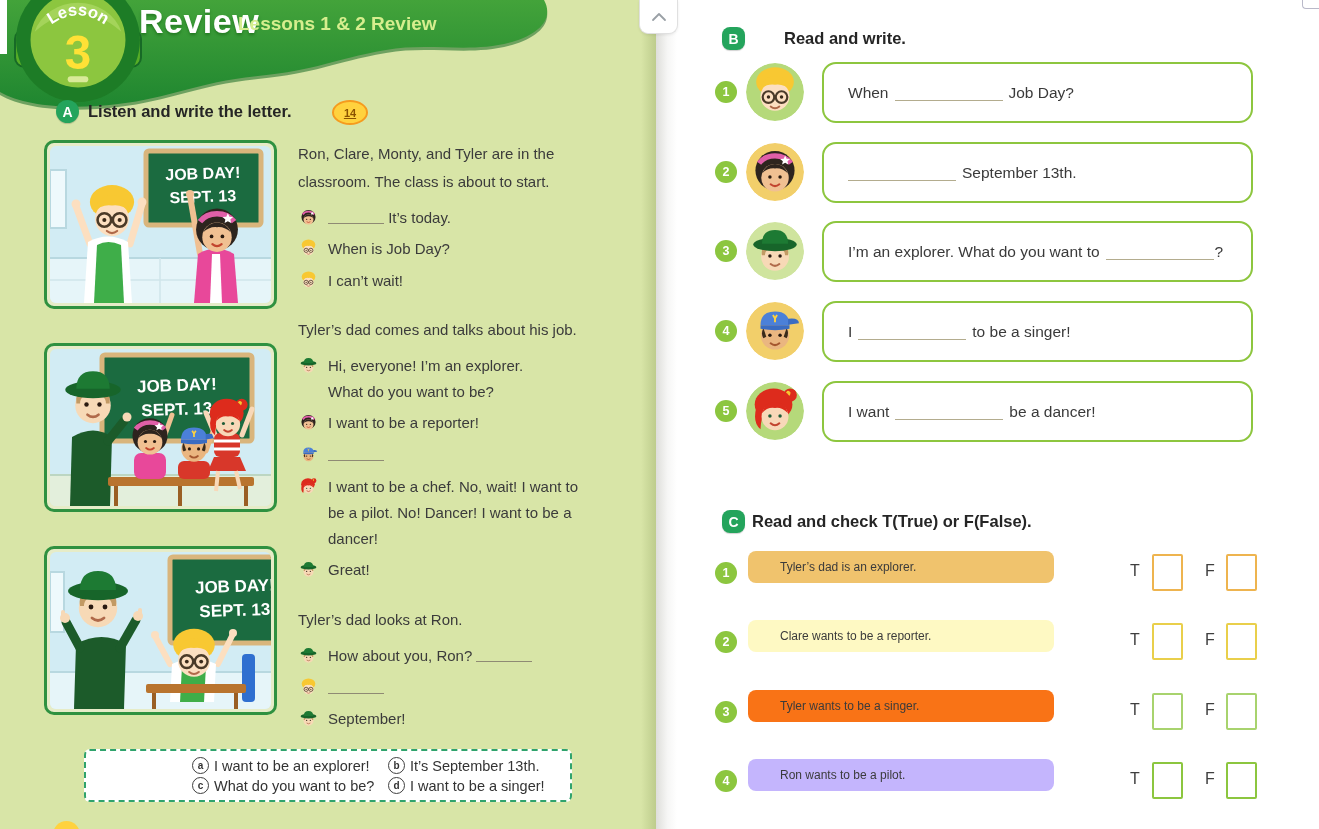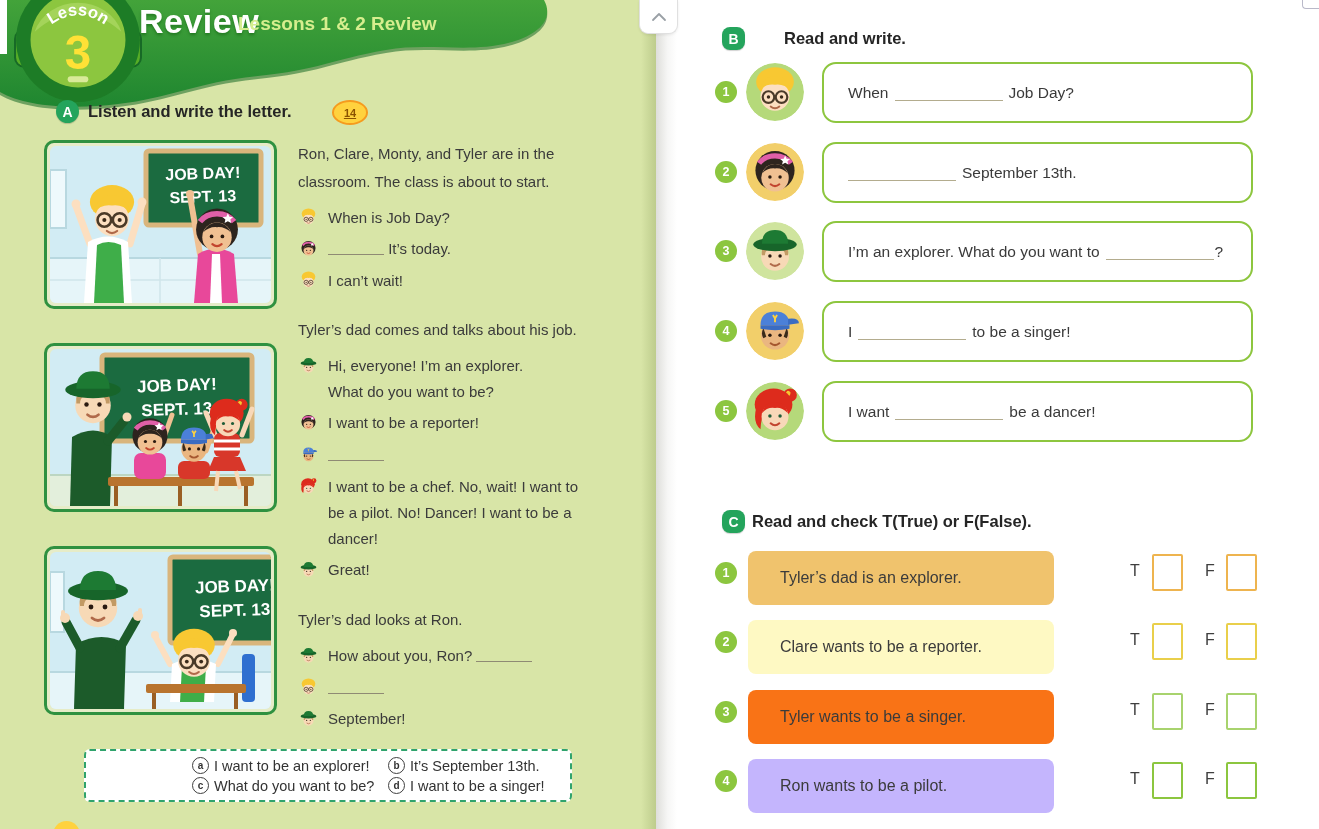--- a/index.html
+++ b/index.html
@@ -66,23 +66,23 @@
   .num-circle{width:22px;height:22px;border-radius:50%;background:#8cc63f;color:#fff;
     font-size:12.5px;font-weight:800;display:flex;align-items:center;justify-content:center;}
   .b-avatar{position:absolute;left:46px;top:1px;width:58px;height:58px;border-radius:50%;overflow:hidden;display:block;}
   .bbox{position:absolute;left:122px;top:0;width:431px;height:61px;background:#fff;
     border:2.5px solid #8dc63f;border-radius:14px;box-sizing:border-box;
     display:flex;align-items:center;padding:0 24px;font-size:15.5px;color:#3a3a3a;cursor:text;}
   .bblank{display:inline-block;width:108px;border-bottom:1.5px solid #b3ac8e;height:15px;margin:0 6px;flex:0 0 auto;}
 
   .c-row{left:700px;width:570px;height:44px;}
   .c-num{position:absolute;left:15px;top:11px;}
-  .cbox{position:absolute;left:48px;top:0;width:306px;height:54px;border-radius:8px;
+  .cbox{position:absolute;left:48px;top:0;width:306px;height:32px;border-radius:8px;
     display:flex;align-items:center;padding:0 0 0 32px;box-sizing:border-box;
-    font-size:16px;color:#3b3b3b;}
+    font-size:12px;color:#3b3b3b;}
   .tf-label{position:absolute;top:11px;font-size:16px;color:#3f3f3f;}
   .tf-box{position:absolute;top:3px;width:31px;height:37px;background:#fff;border:2px solid #f0b44c;
     border-radius:2px;cursor:pointer;box-sizing:border-box;}
 
   svg text{font-family:"Liberation Sans", sans-serif;}
 </style>
 </head>
 <body>
 
 <svg width="0" height="0" style="position:absolute" aria-hidden="true">
@@ -296,29 +296,29 @@
         <line x1="186" y1="141" x2="186" y2="157" stroke="#9a5f24" stroke-width="4"></line>
       </g>
     </svg>
   </div>
 
   <div class="abs story-col" style="top:140px">
     <p class="intro">Ron, Clare, Monty, and Tyler are in the
 classroom. The class is about to start.</p>
     <div class="dl">
       <svg viewBox="0 0 40 40">
+          <use href="#g-clare"></use>
+        </svg>
+      <div class="t blankify"><span class="dblank" style="width:56px"></span>  It’s today.</div>
+    </div>
+    <div class="dl">
+      <svg viewBox="0 0 40 40">
           <use href="#g-ron"></use>
         </svg>
       <div class="t blankify">When is Job Day?</div>
-    </div>
-    <div class="dl">
-      <svg viewBox="0 0 40 40">
-          <use href="#g-clare"></use>
-        </svg>
-      <div class="t blankify"><span class="dblank" style="width:56px"></span>  It’s today.</div>
     </div>
     <div class="dl">
       <svg viewBox="0 0 40 40">
           <use href="#g-ron"></use>
         </svg>
       <div class="t blankify">I can’t wait!</div>
     </div>
   </div>
 
   <div class="abs story-col" style="top:316px">

